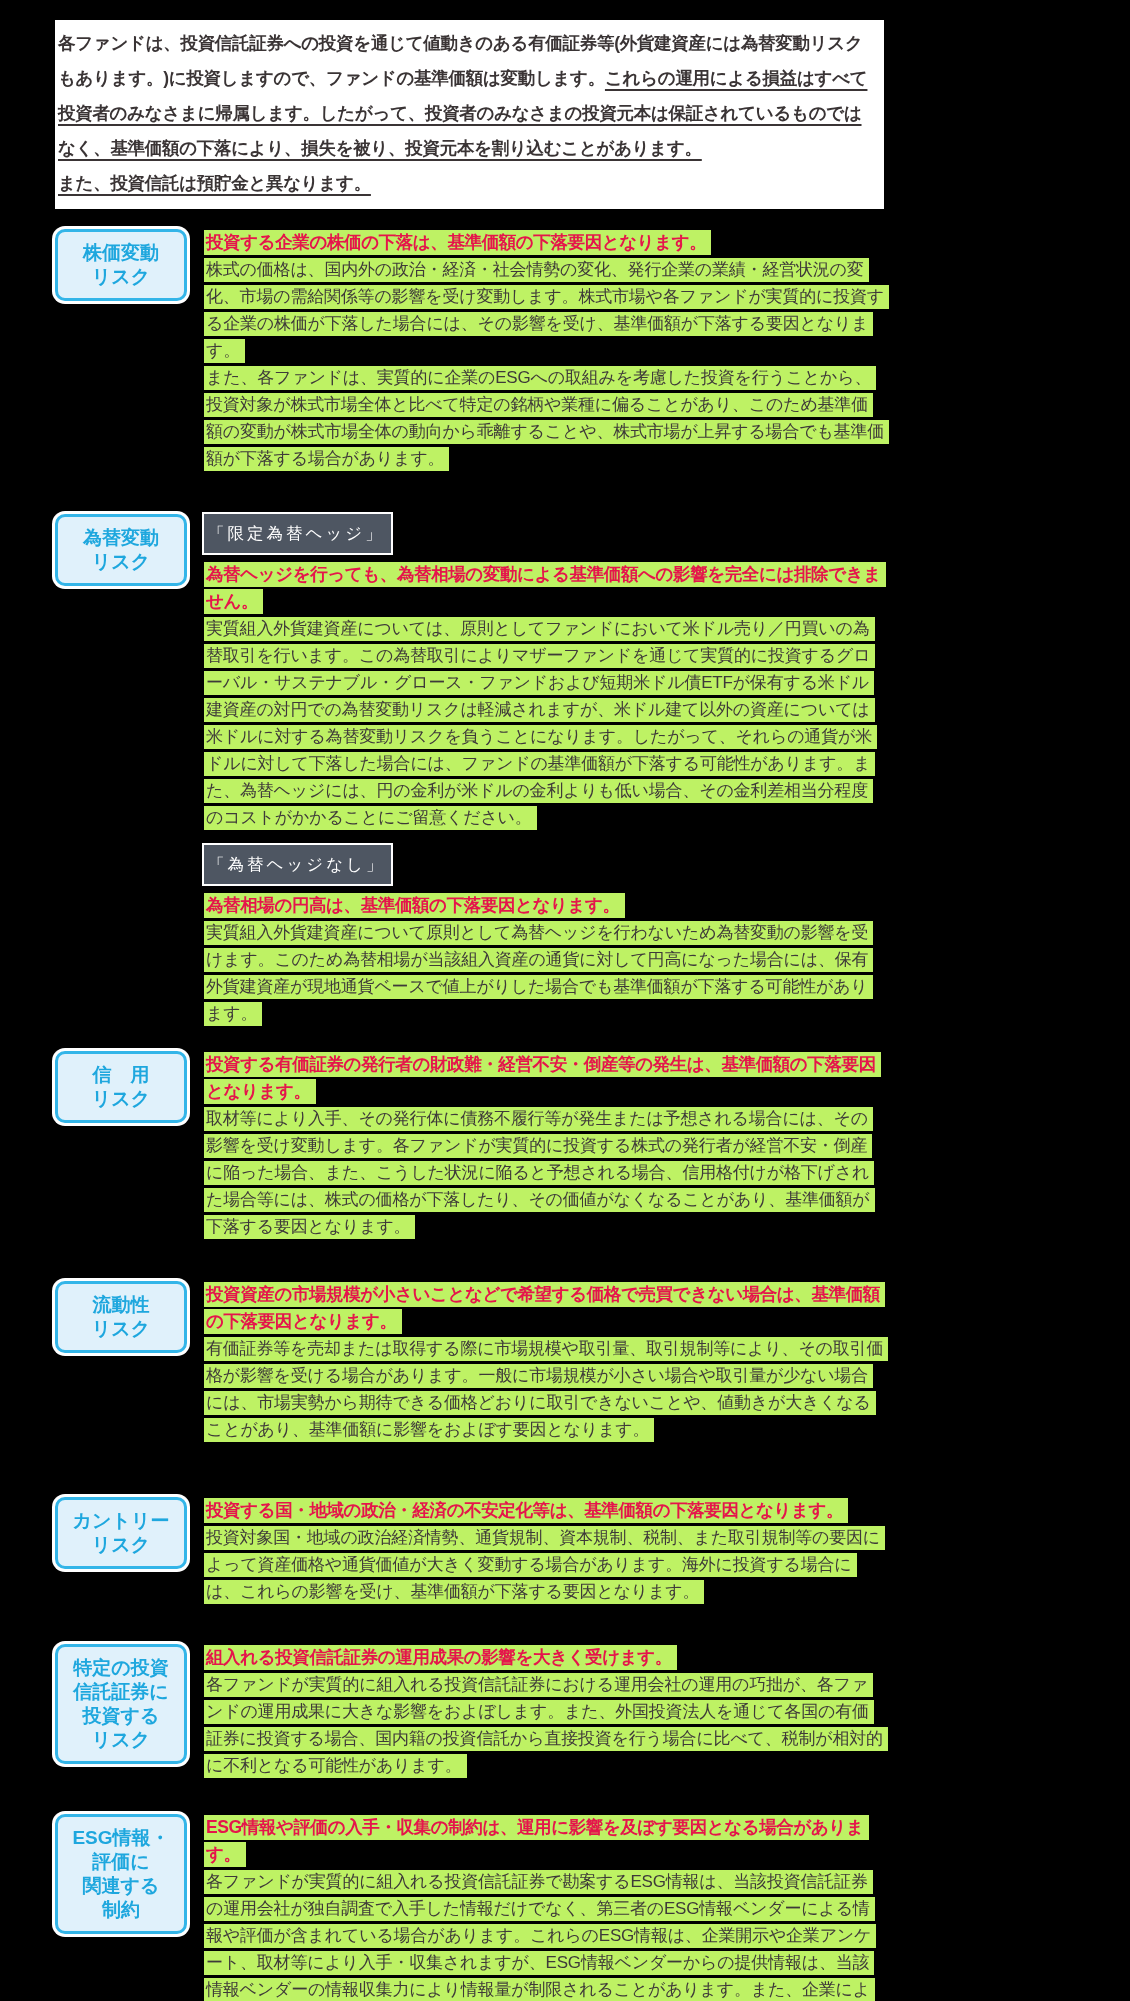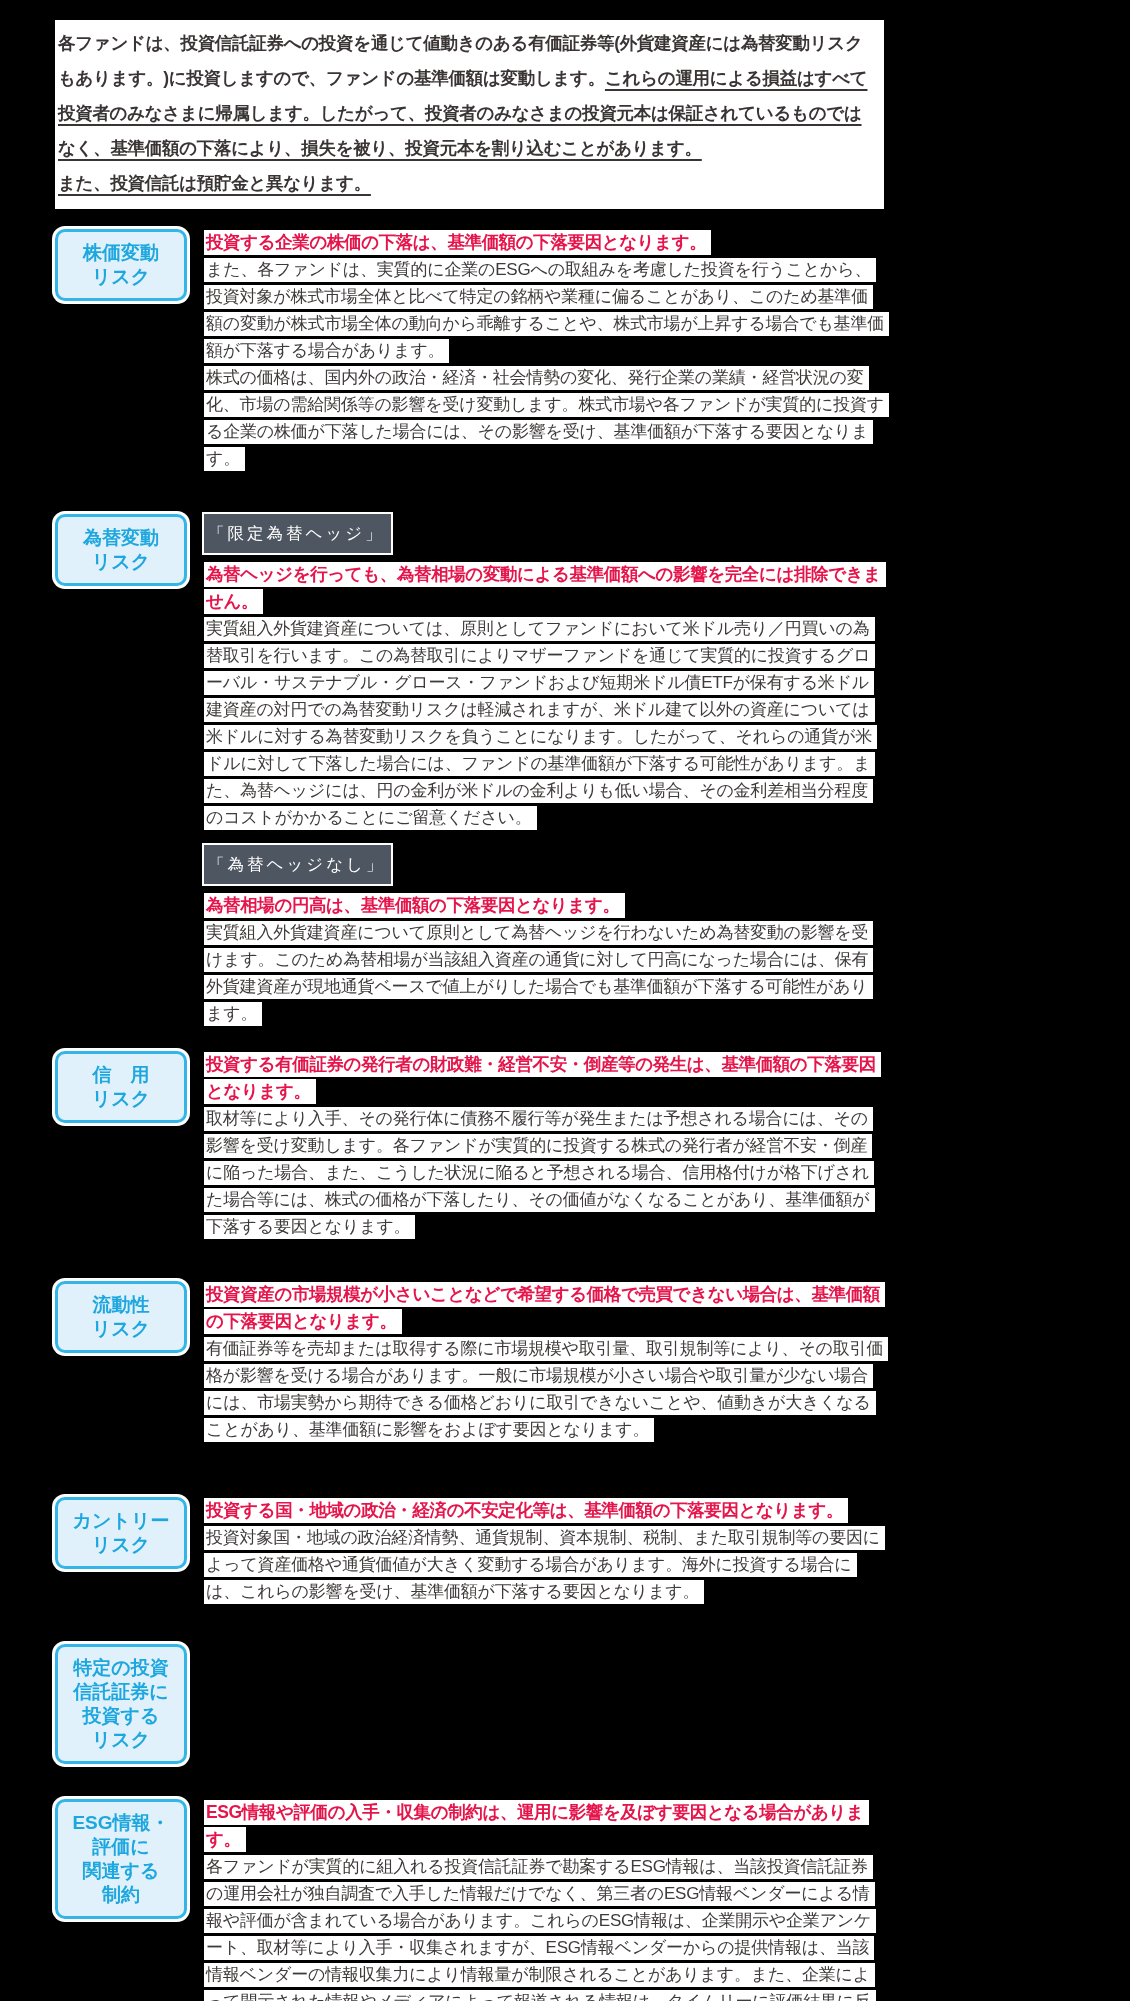--- a/index.html
+++ b/index.html
@@ -26,21 +26,21 @@
     box-sizing:border-box;width:132px;
     border:3px solid #33b5e8;border-radius:10px;background:#e0f1fb;
     box-shadow:0 0 0 3px #fff;
     color:#1ea7de;font-weight:bold;font-size:19px;line-height:24px;
     text-align:center;white-space:pre-line;padding:9px 2px;
   }
   .content{flex:1;min-width:0;}
 
   p.h,p.b,p.t,p.fn{margin:0;}
   .strip{
-    background:#ffffff;
+    background:#bef264;
     box-decoration-break:clone;-webkit-box-decoration-break:clone;
     padding:2px 5px 3px 2px;
   }
   p.h{font-size:17.5px;line-height:27px;letter-spacing:-0.4px;}
   p.h .strip{color:#e5154b;font-weight:bold;}
   p.b{font-size:17px;line-height:27px;letter-spacing:-0.2px;}
   p.b .strip{color:#3e3a39;}
   p.t{line-height:30px;margin-bottom:8px;}
   .tagbox{
     display:inline-block;background:#4e5662;color:#fff;
@@ -55,22 +55,22 @@
 
   <p class="intro"><span>各ファンドは、投資信託証券への投資を通じて値動きのある有価証券等(外貨建資産には為替変動リスクもあります。)に投資しますので、ファンドの基準価額は変動します。</span><span class="u">これらの運用による損益はすべて投資者のみなさまに帰属します。したがって、投資者のみなさまの投資元本は保証されているものではなく、基準価額の下落により、損失を被り、投資元本を割り込むことがあります。</span><span class="u note">また、投資信託は預貯金と異なります。</span></p>
 
   <section class="risk" style="margin-bottom:42px;">
     <div class="labelcol">
       <div class="labelbox">株価変動
 リスク</div>
     </div>
     <div class="content">
       <p class="h"><span class="strip">投資する企業の株価の下落は、基準価額の下落要因となります。</span></p>
+      <p class="b"><span class="strip">株式の価格は、国内外の政治・経済・社会情勢の変化、発行企業の業績・経営状況の変化、市場の需給関係等の影響を受け変動します。株式市場や各ファンドが実質的に投資する企業の株価が下落した場合には、その影響を受け、基準価額が下落する要因となります。</span></p>
       <p class="b"><span class="strip">また、各ファンドは、実質的に企業のESGへの取組みを考慮した投資を行うことから、投資対象が株式市場全体と比べて特定の銘柄や業種に偏ることがあり、このため基準価額の変動が株式市場全体の動向から乖離することや、株式市場が上昇する場合でも基準価額が下落する場合があります。</span></p>
-      <p class="b"><span class="strip">株式の価格は、国内外の政治・経済・社会情勢の変化、発行企業の業績・経営状況の変化、市場の需給関係等の影響を受け変動します。株式市場や各ファンドが実質的に投資する企業の株価が下落した場合には、その影響を受け、基準価額が下落する要因となります。</span></p>
     </div>
   </section>
 
   <section class="risk" style="margin-bottom:24px;">
     <div class="labelcol">
       <div class="labelbox">為替変動
 リスク</div>
     </div>
     <div class="content">
       <p class="t"><span class="tagbox">「限定為替ヘッジ」</span></p>
@@ -115,20 +115,24 @@
     </div>
   </section>
 
   <section class="risk" style="margin-bottom:35px;">
     <div class="labelcol">
       <div class="labelbox">特定の投資
 信託証券に
 投資する
 リスク</div>
     </div>
+    <div class="content">
+      <p class="h"><span class="strip">組入れる投資信託証券の運用成果の影響を大きく受けます。</span></p>
+      <p class="b"><span class="strip">各ファンドが実質的に組入れる投資信託証券における運用会社の運用の巧拙が、各ファンドの運用成果に大きな影響をおよぼします。また、外国投資法人を通じて各国の有価証券に投資する場合、国内籍の投資信託から直接投資を行う場合に比べて、税制が相対的に不利となる可能性があります。</span></p>
+    </div>
   </section>
 
   <section class="risk">
     <div class="labelcol">
       <div class="labelbox">ESG情報・
 評価に
 関連する
 制約</div>
     </div>
     <div class="content">

